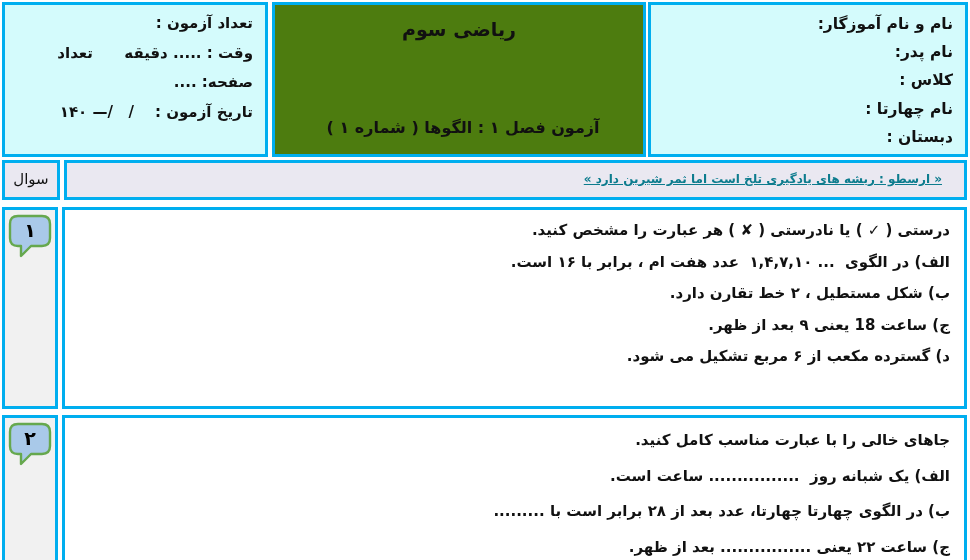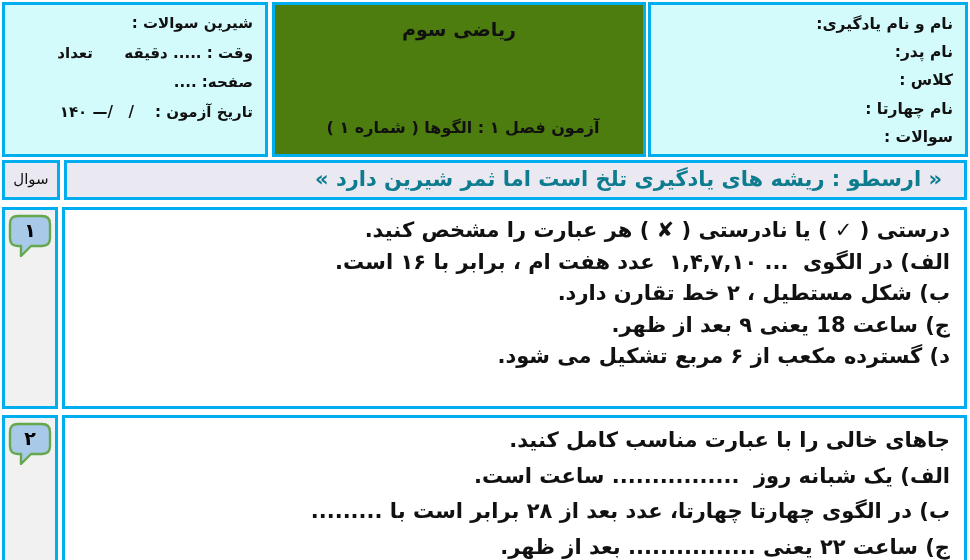--- a/index.html
+++ b/index.html
@@ -21,60 +21,60 @@
   .mid-sub   { position:absolute; bottom:17px; left:8px; right:0; text-align:center;
                font-weight:bold; font-size:16px; }
 
   
   .qbar-label { position:absolute; left:2px; top:160px; width:58px; height:40px;
                 border:3px solid #00aeef; background:#eae8f1; text-align:center;
                 font-size:15px; line-height:33px; }
   .qbar-quote { position:absolute; left:64px; top:160px; width:903px; height:40px;
                 border:3px solid #00aeef; background:#eae8f1; text-align:right;
                 padding-left:8px; padding-right:22px; }
-  .qbar-quote span { font-weight:bold; font-size:21px; line-height:33px; color:#0d7c8e; }
+  .qbar-quote span { font-weight:bold; font-size:12px; line-height:33px; color:#0d7c8e;text-decoration:underline; }
 
   
   .qcol { position:absolute; left:2px; width:56px; border:3px solid #00aeef; background:#f1f1f1; }
   .qbox { position:absolute; left:62px; width:905px; border:3px solid #00aeef; background:#ffffff;
           text-align:right; padding:5px 14px 0 10px; }
   .qcol-1 { top:207px; height:202px; }
   .qbox-1 { top:207px; height:202px; }
   .qcol-2 { top:415px; height:166px; }
   .qbox-2 { top:415px; height:166px; }
-  .qline { font-weight:bold; font-size:21px; white-space:pre-wrap; }
+  .qline { font-weight:bold; font-size:15px; white-space:pre-wrap; }
   .qbox-1 .qline { line-height:31.6px; }
   .qbox-2 .qline { line-height:35.5px; }
 
   
   .badge { position:relative; width:44px; height:46px; margin:4px auto 0; }
   .badge svg { position:absolute; inset:0; }
   .badge .bnum { position:absolute; left:0; right:0; top:5px; text-align:center;
                  font-weight:bold; font-size:19px; color:#000; }
 </style>
 </head>
 <body>
 
 <div class="page">
 
   <div class="panel panel-right">
-    <div class="hline">نام و نام یادگیری:</div>
+    <div class="hline">نام و نام آموزگار:</div>
     <div class="hline">نام پدر:</div>
     <div class="hline">کلاس :</div>
     <div class="hline">نام چهارتا :</div>
-    <div class="hline">سوالات :</div>
+    <div class="hline">دبستان :</div>
   </div>
 
   <div class="panel panel-mid">
     <div class="mid-title">ریاضی سوم</div>
     <div class="mid-sub">آزمون فصل ۱ : الگوها  ( شماره ۱ )</div>
   </div>
 
   <div class="panel panel-left">
-    <div class="hline">شیرین سوالات :</div>
+    <div class="hline">تعداد آزمون :</div>
     <div class="hline">وقت : ..... دقیقه &nbsp;&nbsp;&nbsp;&nbsp; تعداد صفحه: ....</div>
     <div class="hline">تاریخ آزمون : &nbsp;&nbsp; / &nbsp; /— ۱۴۰</div>
   </div>
 
   <div class="qbar-label">سوال</div>
   <div class="qbar-quote">
     <span>« ارسطو : ریشه های یادگیری تلخ است اما ثمر شیرین دارد »</span>
   </div>
 
   <div class="qcol qcol-1">

